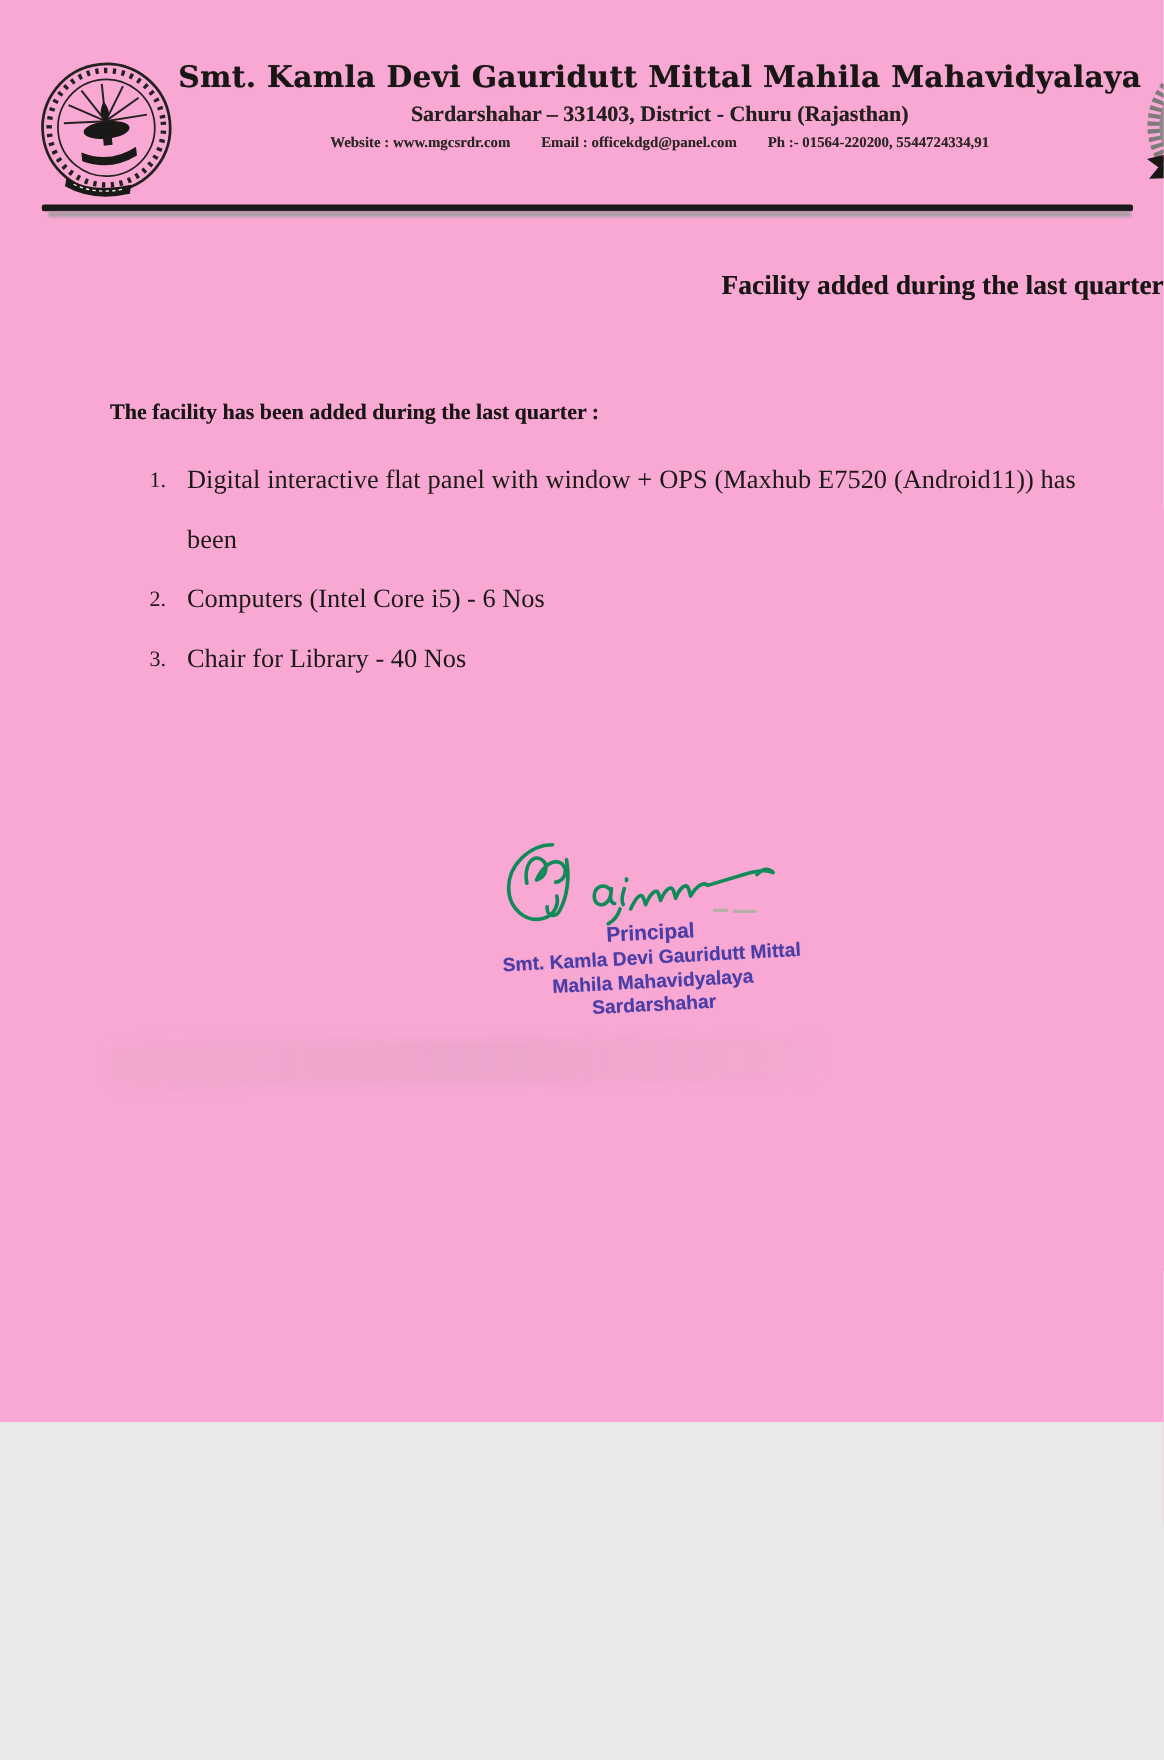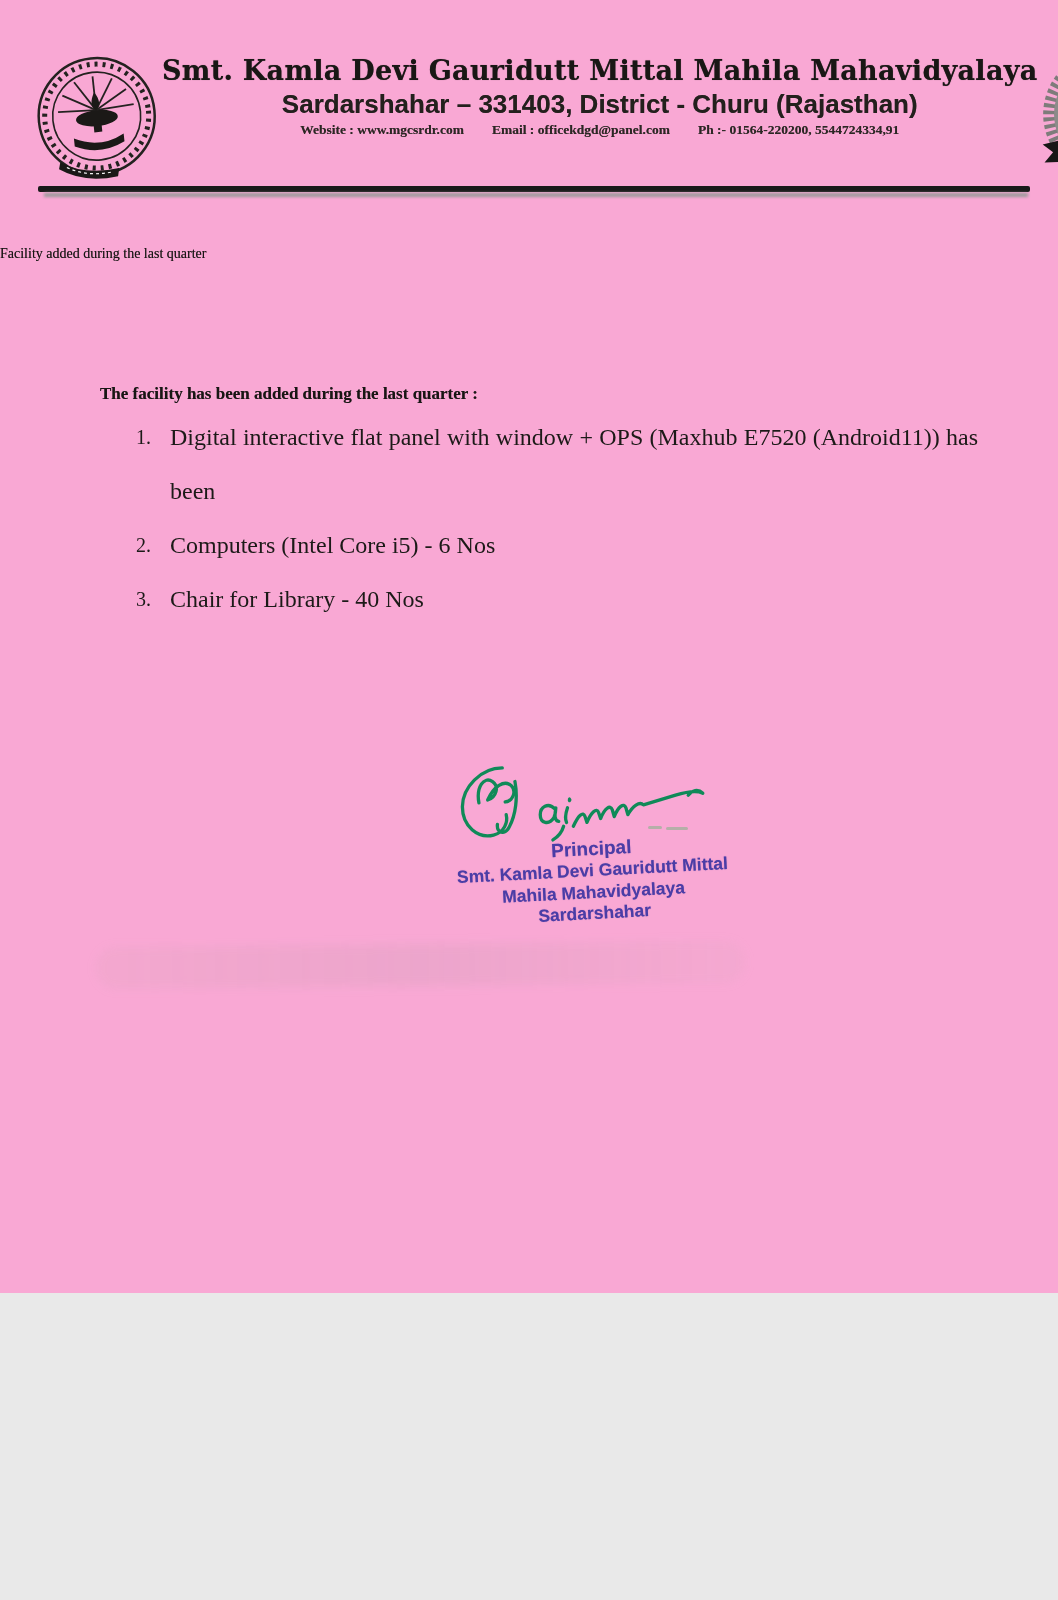--- a/index.html
+++ b/index.html
@@ -20,22 +20,22 @@
   .emblem-wrap{flex:0 0 128px;height:138px;position:relative;}
   .emblem-wrap svg{position:absolute;top:2px;left:0;transform:rotate(-6deg);}
   .head-center{flex:1;text-align:center;padding-top:4px;}
   .inst-name{
     font-family:"DejaVu Serif",serif;font-weight:bold;
     font-size:27px;line-height:34px;white-space:nowrap;
     letter-spacing:.3px;color:#191715;
     text-shadow:0 0 .7px rgba(20,18,16,.65);
   }
   .inst-addr{
-    font-family:Liberation Sans, sans-serif;font-weight:bold;
-    font-size:26px;line-height:32px;white-space:nowrap;
+    font-family:Liberation Serif, serif;font-weight:bold;
+    font-size:20px;line-height:32px;white-space:nowrap;
     color:#23201d;text-shadow:0 0 .6px rgba(25,22,20,.55);
   }
   .inst-affil{
     font-family:"Liberation Serif",serif;font-weight:bold;
     font-size:13.5px;line-height:20px;white-space:nowrap;
     color:#2b2724;text-shadow:0 0 .5px rgba(35,30,26,.5);
   }
   .inst-contact{
     font-family:"Liberation Serif",serif;font-weight:bold;
     font-size:13.5px;line-height:20px;white-space:nowrap;
@@ -47,30 +47,30 @@
   .rule{
     position:absolute;top:186px;left:38px;right:28px;height:6px;
     background:#191919;border-radius:2px;
   }
   .rule::after{
     content:"";position:absolute;left:6px;right:2px;top:7px;height:4px;
     background:#9a9a9a;filter:blur(1.5px);
   }
   
   .doc-title{
-    position:absolute;left:0;width:100%;text-align:left;
-    font-weight:normal;font-size:14px;color:#181614;
+    position:absolute;left:0;width:100%;text-align:right;
+    font-weight:bold;font-size:25px;color:#181614;
     text-shadow:0 0 .5px rgba(24,20,18,.6);
   }
   .doc-title.l1{top:246px;}
   .doc-title.l2{top:291px;}
   
   .intro{
-    position:absolute;top:384px;left:100px;
-    font-weight:bold;font-size:17px;color:#181614;
+    position:absolute;top:364px;left:100px;
+    font-weight:bold;font-size:20px;color:#181614;
     text-shadow:0 0 .5px rgba(24,20,18,.55);
   }
   .fac-list{position:absolute;top:410px;left:136px;width:842px;}
   .fac-item{display:flex;align-items:flex-start;}
   .fac-num{flex:0 0 34px;font-size:20px;line-height:54px;}
   .fac-lines{flex:1;font-size:24px;line-height:54px;}
   .fac-line{display:block;}
   .fac-line.stretch{text-align:justify;text-align-last:justify;}
   
   .sig-block{position:absolute;top:758px;left:438px;width:310px;}

